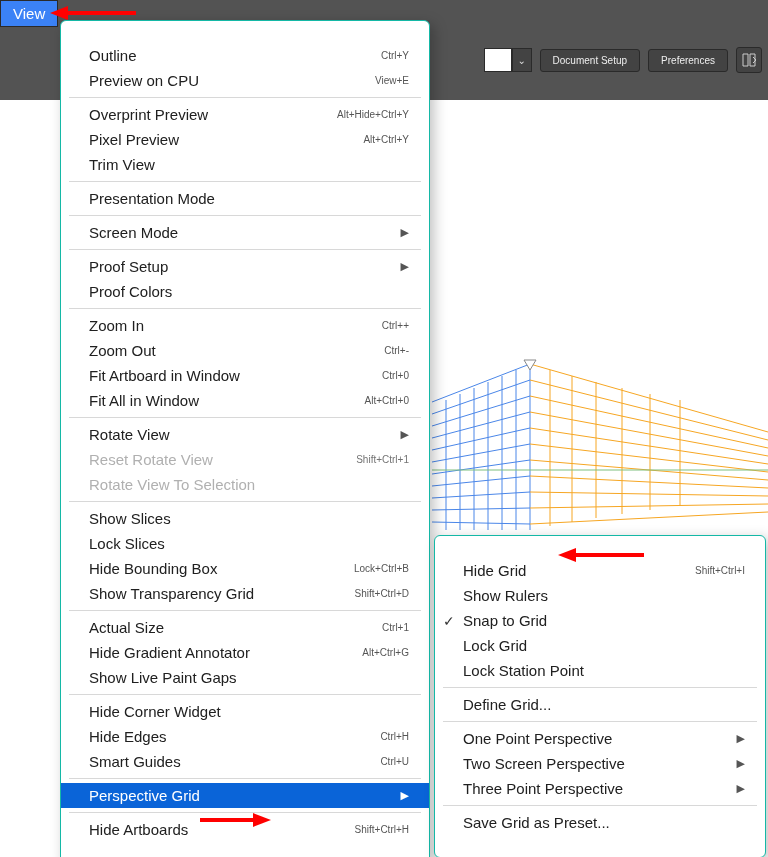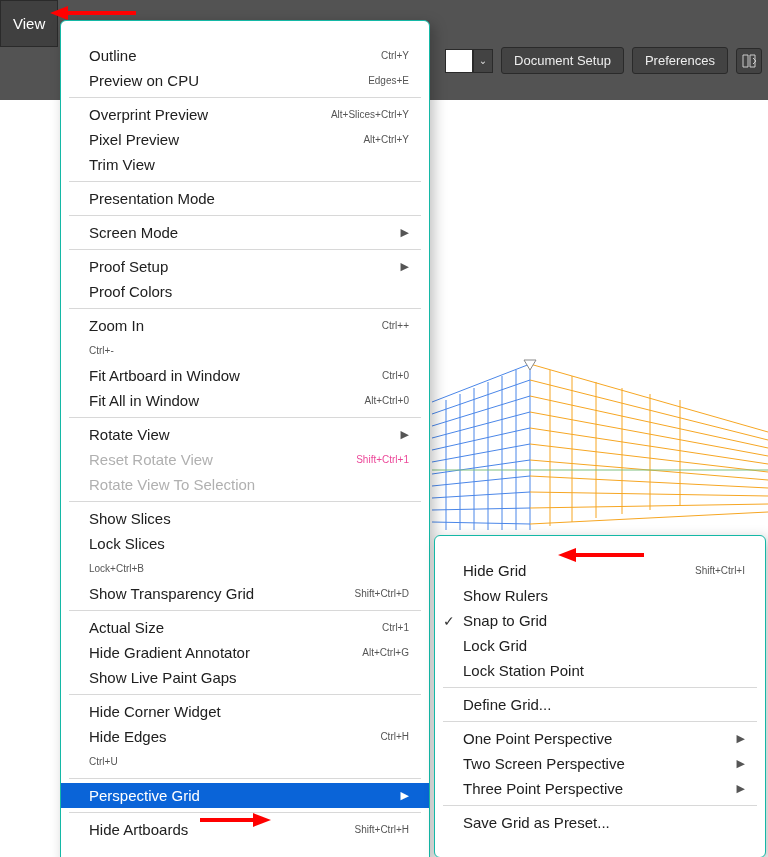--- a/index.html
+++ b/index.html
@@ -5,37 +5,37 @@
   * { box-sizing: border-box; margin: 0; padding: 0; font-family: "Segoe UI", Arial, sans-serif; }
   body { width: 768px; height: 857px; overflow: hidden; background: #fff; position: relative; }
 
   
   .topbar {
     position: absolute; top: 0; left: 0; right: 0; height: 100px;
     background: #535353;
   }
   .menu-btn {
     position: absolute; top: 0; left: 0;
-    background: #404040; color: #fff; font-size: 15px;
-    padding: 14px 12px; border: 1px solid #2a2a2a;
+    background: #3b82f6; color: #fff; font-size: 15px;
+    padding: 4px 12px; border: 1px solid #2a2a2a;
   }
   .toolbar-right {
     position: absolute; top: 47px; right: 6px;
     display: flex; align-items: center; gap: 8px;
   }
   .swatch {
     width: 28px; height: 24px; background: #fff; border: 1px solid #2a2a2a;
   }
   .dd-caret {
     width: 20px; height: 24px; background: #434343; border: 1px solid #2a2a2a;
     display: flex; align-items: center; justify-content: center; color: #ddd; font-size: 10px;
     margin-left: -8px;
   }
   .btn {
-    background: #434343; color: #eee; font-size: 13px;
+    background: #434343; color: #eee; font-size: 10px;
     padding: 5px 12px; border: 1px solid #2a2a2a; border-radius: 3px;
   }
   .icon-btn {
     width: 26px; height: 26px; background: #434343; border: 1px solid #2a2a2a;
     border-radius: 3px; color: #ddd; display: flex; align-items: center; justify-content: center;
   }
   .canvas {
     position: absolute; top: 100px; left: 0; right: 0; bottom: 0; background: #fff;
   }
 
@@ -49,21 +49,21 @@
   .menu-sub  { top: 535px; left: 434px; width: 332px; }
 
   .mi {
     display: flex; align-items: center; justify-content: space-between;
     padding: 3px 20px 3px 28px; height: 25px; white-space: nowrap;
   }
   .mi .lbl { flex: 1; }
   .mi .sc  { color: #555; font-size: 10px; }
   .mi .arw { color: #555; font-size: 11px; margin-left: 10px; }
   .mi.disabled { color: #b0b0b0; }
-  .mi.disabled .sc { color: #ec4899; }
+  .mi.disabled .sc { color: #737373; }
   .mi.hl { background: #0a64d8; color: #fff; }
   .mi.hl .sc, .mi.hl .arw { color: #fff; }
   .sep { height: 1px; background: #d8d8d8; margin: 4px 8px; }
   .chk {
     position: absolute; left: 8px; font-size: 14px; color: #333;
   }
   .mi { position: relative; }
 
   
   .arrow {
@@ -155,26 +155,26 @@
   </div>
 </div>
 
 <div class="menu menu-main" id="main-menu">
     <div class="mi">
       <span class="lbl">Outline</span>
       <span class="sc">Ctrl+Y</span>
     </div>
     <div class="mi">
       <span class="lbl">Preview on CPU</span>
-      <span class="sc">Edges+E</span>
+      <span class="sc">View+E</span>
     </div>
     <div class="sep"></div>
     <div class="mi">
       <span class="lbl">Overprint Preview</span>
-      <span class="sc">Alt+Slices+Ctrl+Y</span>
+      <span class="sc">Alt+Hide+Ctrl+Y</span>
     </div>
     <div class="mi">
       <span class="lbl">Pixel Preview</span>
       <span class="sc">Alt+Ctrl+Y</span>
     </div>
     <div class="mi">
       <span class="lbl">Trim View</span>
     </div>
     <div class="sep"></div>
     <div class="mi">
@@ -192,20 +192,21 @@
     </div>
     <div class="mi">
       <span class="lbl">Proof Colors</span>
     </div>
     <div class="sep"></div>
     <div class="mi">
       <span class="lbl">Zoom In</span>
       <span class="sc">Ctrl++</span>
     </div>
     <div class="mi">
+      <span class="lbl">Zoom Out</span>
       <span class="sc">Ctrl+-</span>
     </div>
     <div class="mi">
       <span class="lbl">Fit Artboard in Window</span>
       <span class="sc">Ctrl+0</span>
     </div>
     <div class="mi">
       <span class="lbl">Fit All in Window</span>
       <span class="sc">Alt+Ctrl+0</span>
     </div>
@@ -222,20 +223,21 @@
       <span class="lbl">Rotate View To Selection</span>
     </div>
     <div class="sep"></div>
     <div class="mi">
       <span class="lbl">Show Slices</span>
     </div>
     <div class="mi">
       <span class="lbl">Lock Slices</span>
     </div>
     <div class="mi">
+      <span class="lbl">Hide Bounding Box</span>
       <span class="sc">Lock+Ctrl+B</span>
     </div>
     <div class="mi">
       <span class="lbl">Show Transparency Grid</span>
       <span class="sc">Shift+Ctrl+D</span>
     </div>
     <div class="sep"></div>
     <div class="mi">
       <span class="lbl">Actual Size</span>
       <span class="sc">Ctrl+1</span>
@@ -249,20 +251,21 @@
     </div>
     <div class="sep"></div>
     <div class="mi">
       <span class="lbl">Hide Corner Widget</span>
     </div>
     <div class="mi">
       <span class="lbl">Hide Edges</span>
       <span class="sc">Ctrl+H</span>
     </div>
     <div class="mi">
+      <span class="lbl">Smart Guides</span>
       <span class="sc">Ctrl+U</span>
     </div>
     <div class="sep"></div>
     <div class="mi hl">
       <span class="lbl">Perspective Grid</span>
       <span class="arw">▶</span>
     </div>
     <div class="sep"></div>
     <div class="mi">
       <span class="lbl">Hide Artboards</span>

